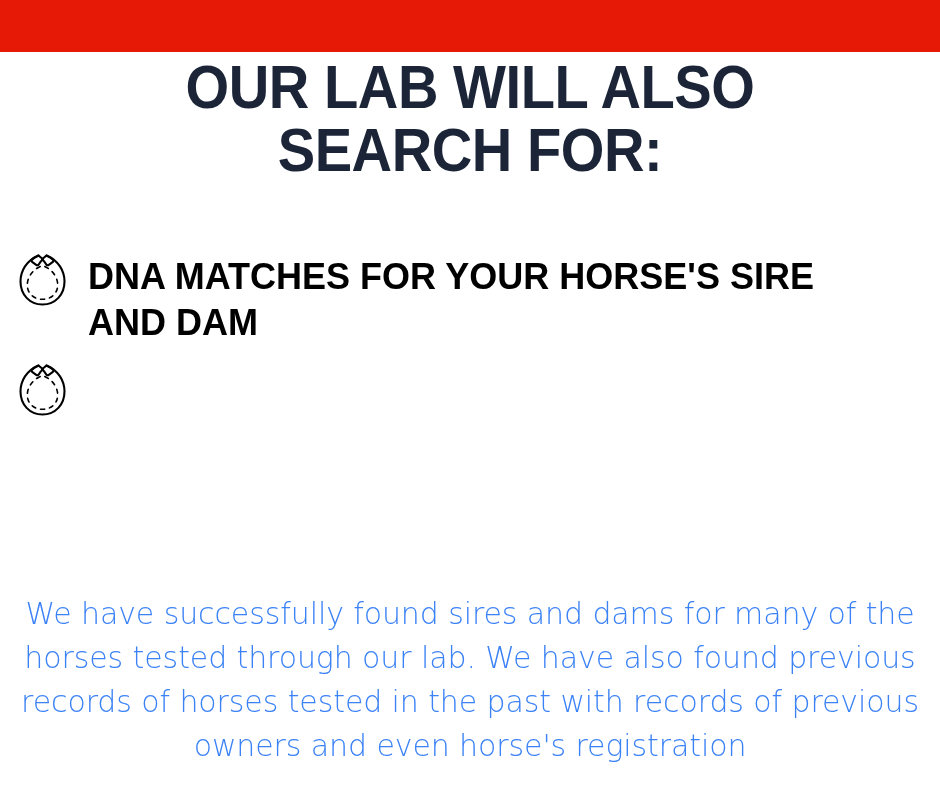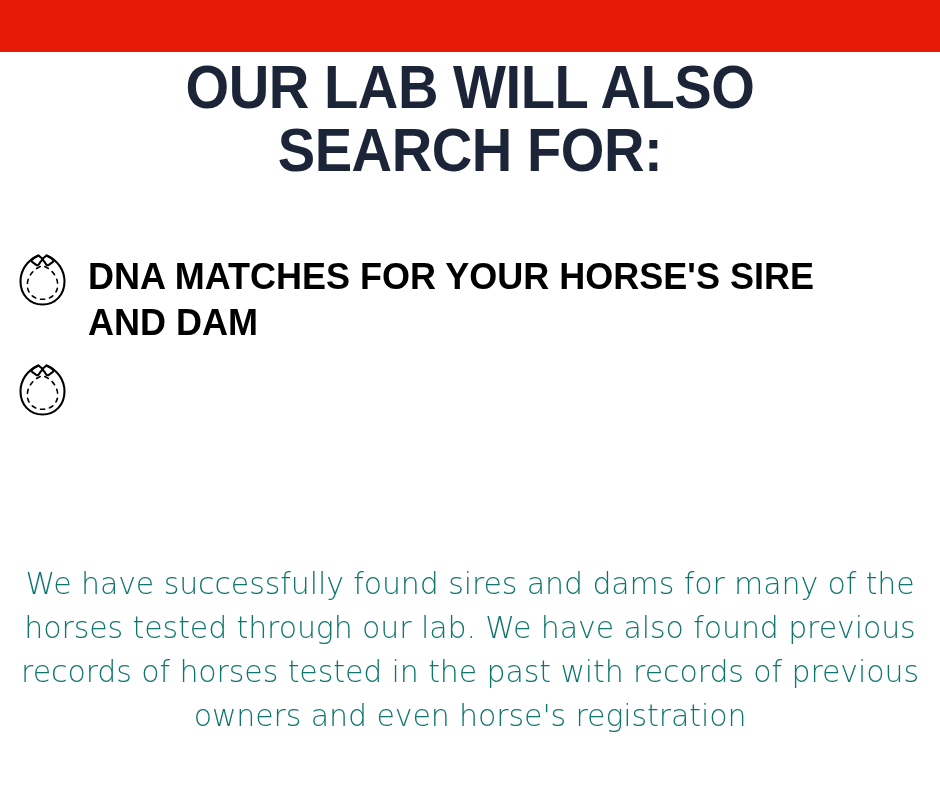--- a/index.html
+++ b/index.html
@@ -83,25 +83,25 @@
     font-size: 36px;
     line-height: 46px;
     letter-spacing: 0px;
     padding-right: 44px;
     margin-top: 6px;
   }
 
   
   .body-paragraph {
     position: absolute;
-    top: 562px;
+    top: 592px;
     left: 18px;
     width: 904px;
     text-align: center;
-    color: #0f766e;
+    color: #3b82f6;
     font-family: "DejaVu Sans", sans-serif;
     font-weight: 300;
     font-size: 30px;
     line-height: 44px;
     letter-spacing: -0.1px;
   }
 </style>
 </head>
 <body>
 

